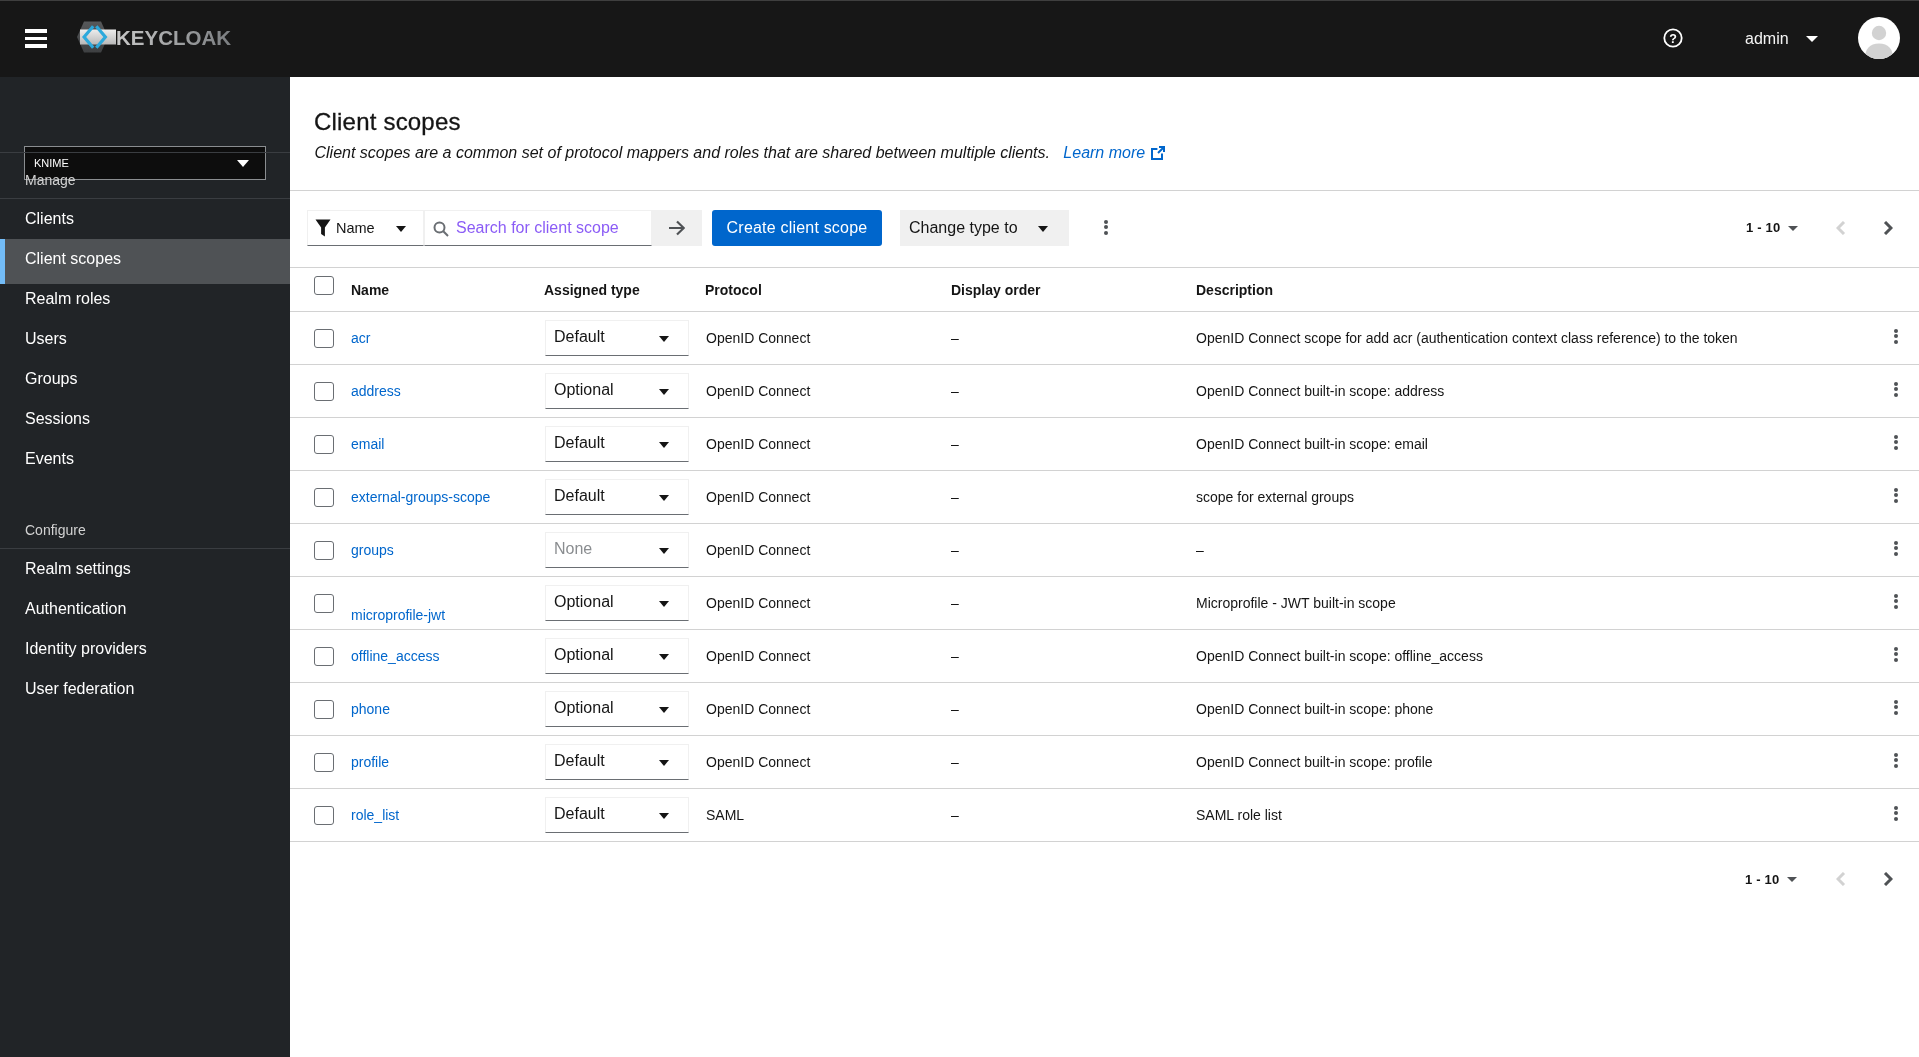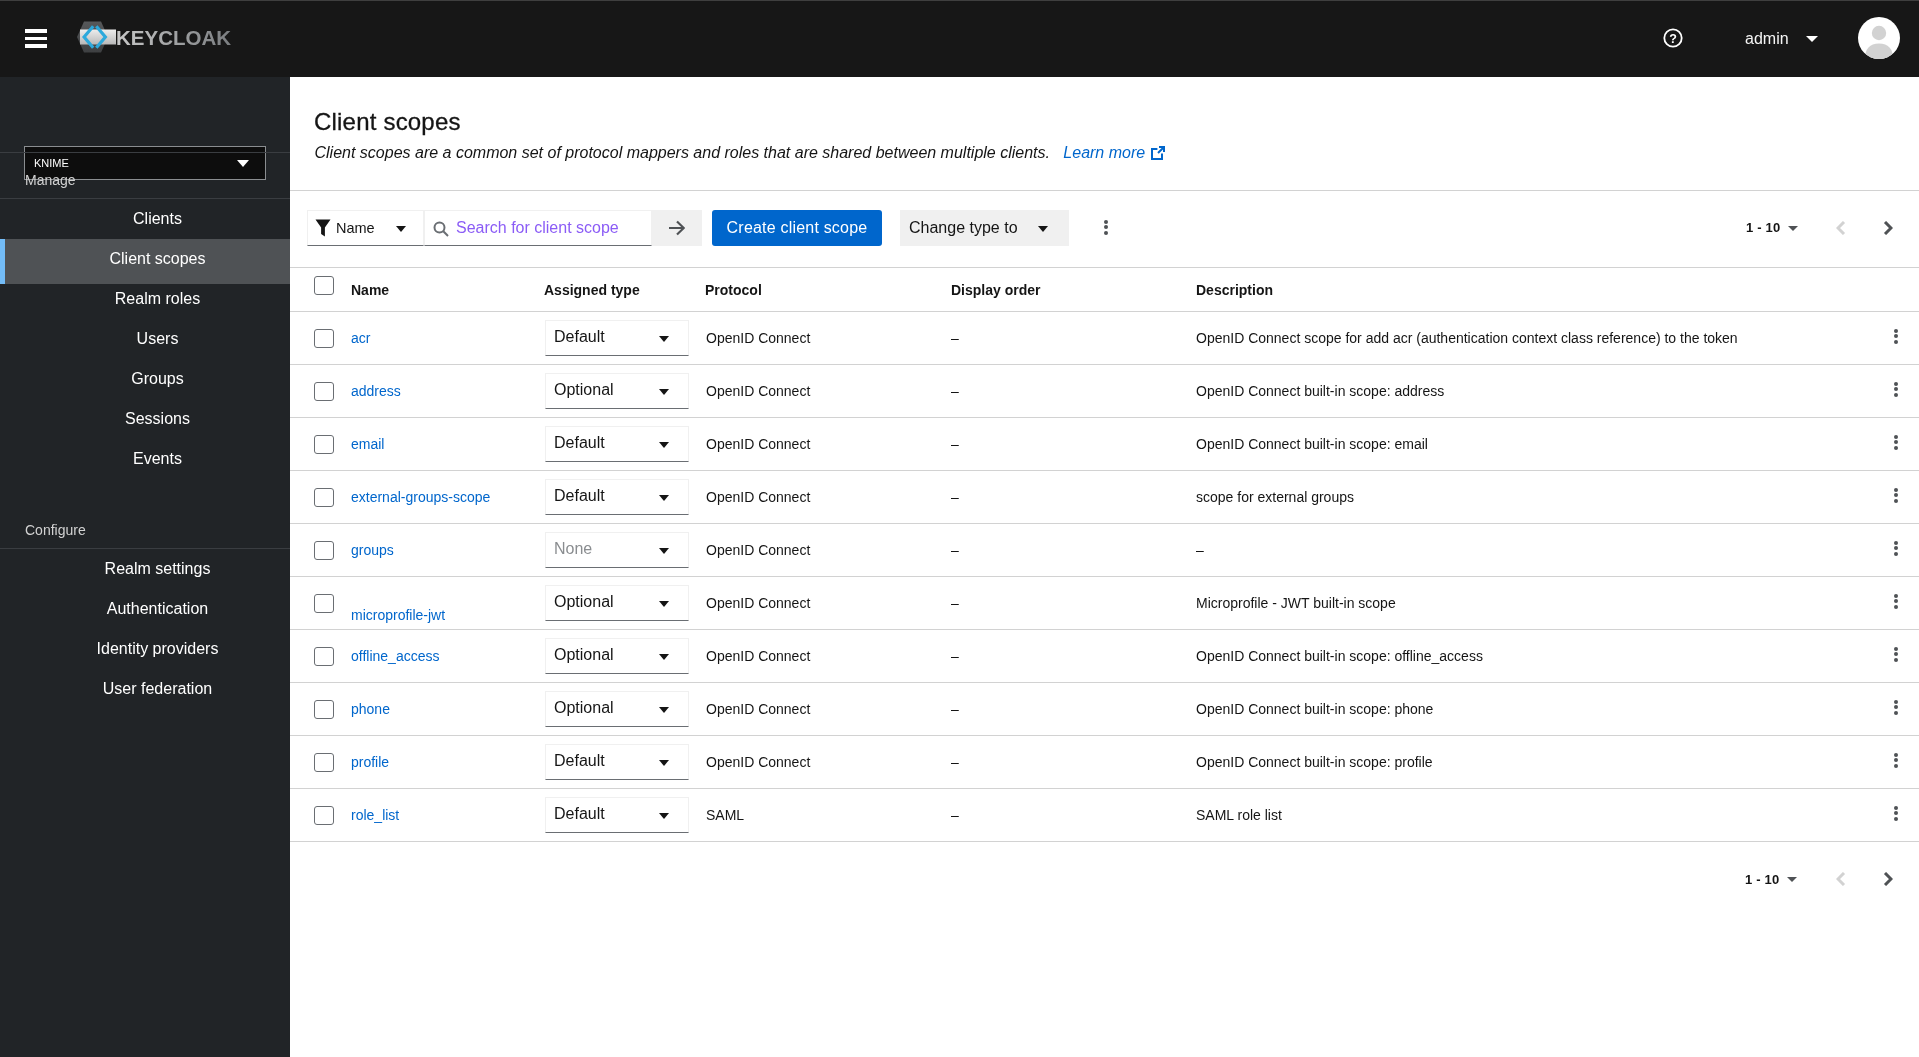--- a/index.html
+++ b/index.html
@@ -20,21 +20,21 @@
 
 
 #sidebar { position:absolute; left:0; top:77px; width:290px; height:980px; background:#212427; }
 #realmsel { position:absolute; left:24px; top:25px; width:242px; height:34px; background:#0d0d0d;
   border:1px solid #8a8d90; color:#fff; font-size:11px; line-height:32px; padding-left:9px;margin-top:44px; }
 #realmsel .caret { position:absolute; right:16px; top:13px; width:0; height:0;
   border-left:6.5px solid transparent; border-right:6.5px solid transparent; border-top:7px solid #fff; }
 .sdiv { position:absolute; left:0; width:290px; height:1px; background:#3a3d41; }
 .sectitle { position:absolute; left:25px; height:20px; line-height:20px; font-size:14px; color:#d2d2d2; }
 .navitem { position:absolute; left:0; width:290px; height:40px; line-height:40px; padding-left:25px;
-  font-size:16px; color:#fff;text-align:center; }
+  font-size:16px; color:#fff; }
 #selbg { position:absolute; left:0; top:162px; width:290px; height:45px; background:#4f5255; }
 #selbg .bar { position:absolute; left:0; top:0; width:4.6px; height:45px; background:#73bcf7; }
 
 
 #main { position:absolute; left:290px; top:77px; width:1629px; height:980px; background:#fff; }
 #pagetitle { position:absolute; left:24px; top:31px; font-size:24px; line-height:28px; font-weight:400; letter-spacing:0.2px; -webkit-text-stroke:0.3px #151515; }
 #pagedesc { position:absolute; left:24.5px; top:66px; font-size:16px; line-height:20px;font-style:italic; }
 #pagedesc a { color:#0066cc; text-decoration:none; }
 #hdrborder { position:absolute; left:0; top:113px; width:1629px; height:1px; background:#d2d2d2; }
 

